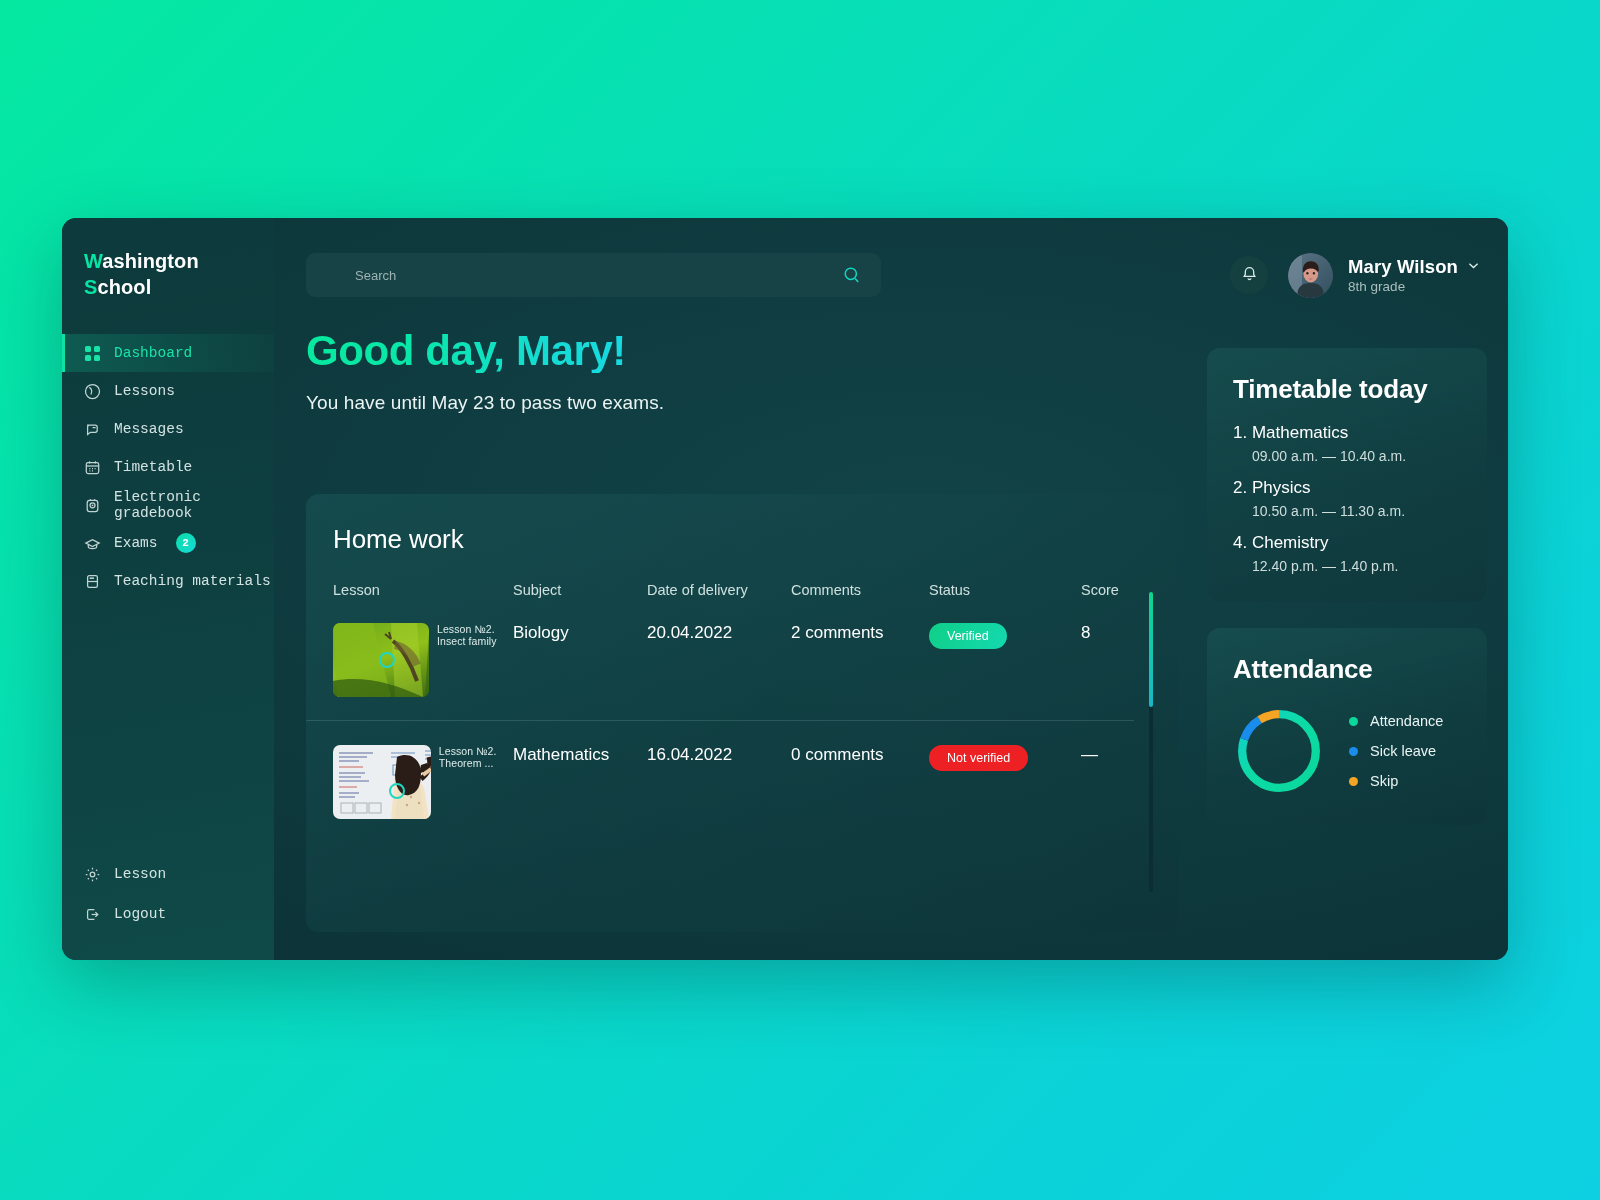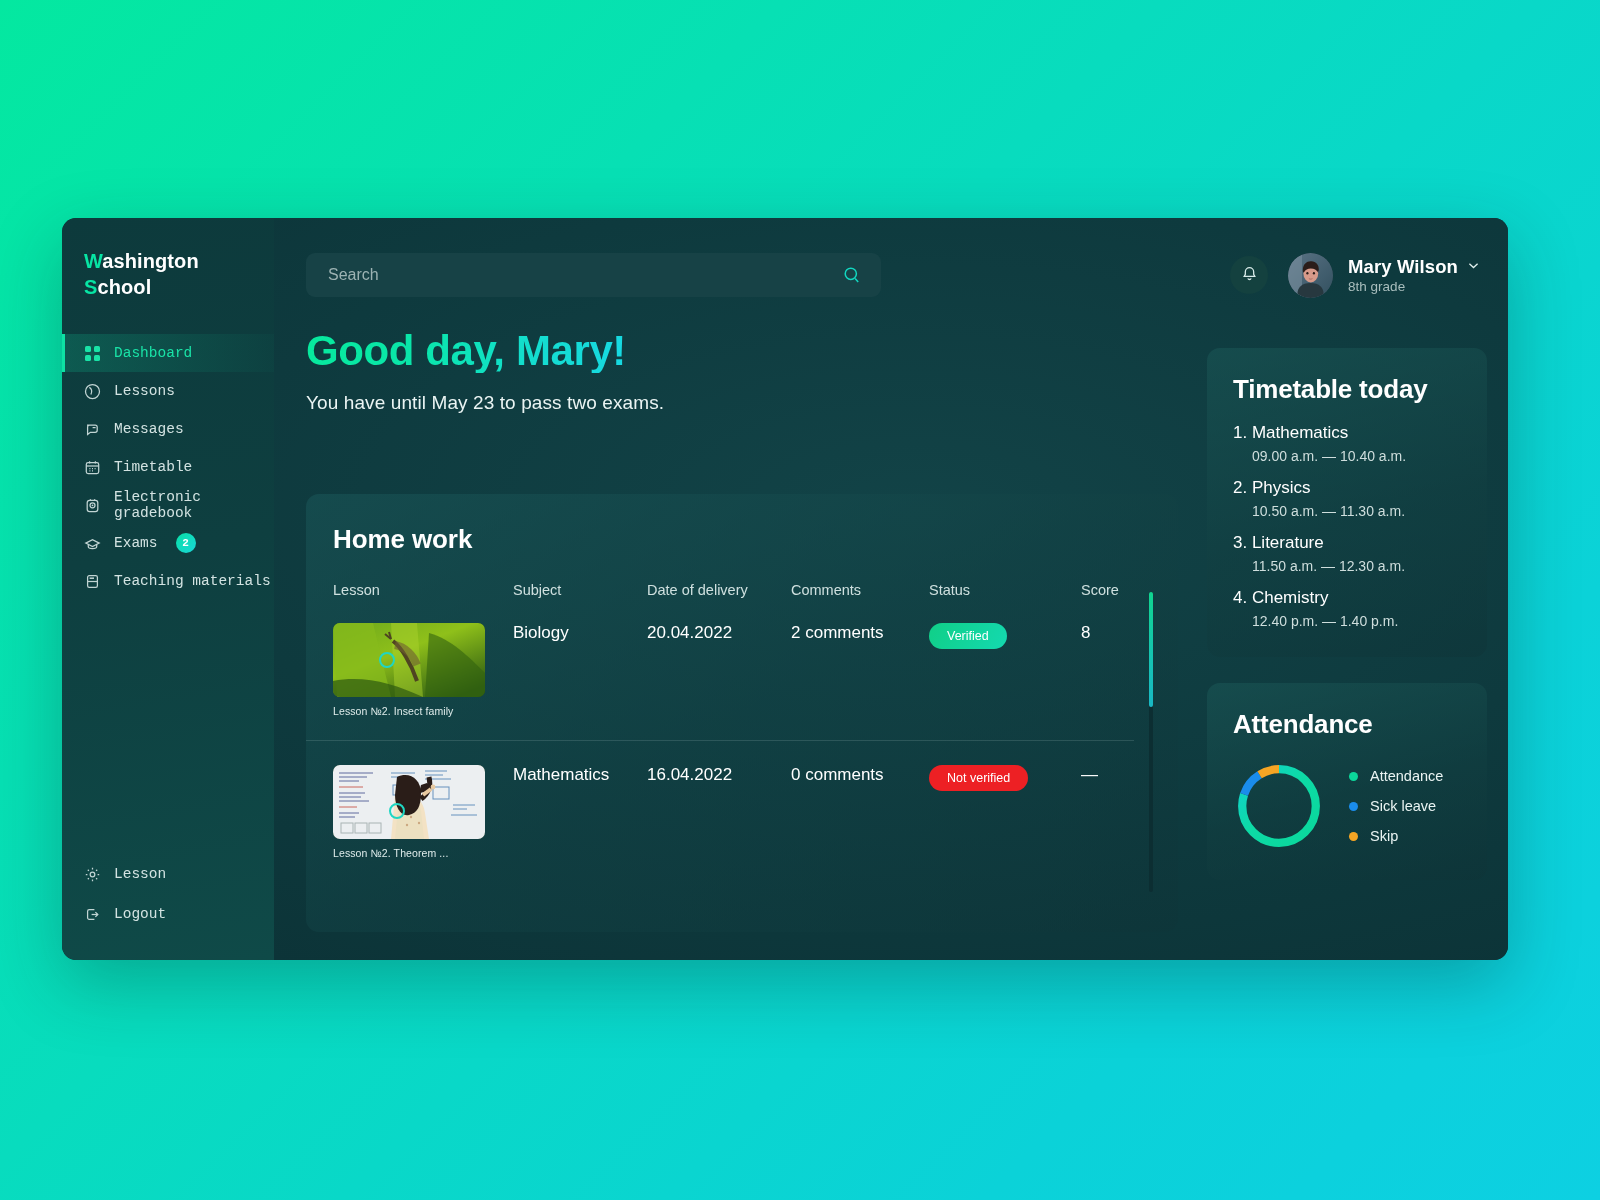--- a/index.html
+++ b/index.html
@@ -79,21 +79,21 @@
   #header { height:54px; display:flex; align-items:center; padding:0 28px 0 32px; }
   #search-box {
     width:575px; height:44px;
     background:#174246;
     border-radius:9px;
     display:flex; align-items:center;
     padding:0 20px 0 22px;
   }
   #search-input {
     flex:1; background:transparent; border:none; outline:none;
-    color:#e6f2f1; font-size:16px; font-family:inherit;
+    color:#e6f2f1; font-size:13px; font-family:inherit;margin-left:27px;
   }
   #search-input::placeholder { color:#9db3b3; }
   .search-ico { width:18px; height:18px; flex:0 0 18px; }
 
   #header-right { margin-left:auto; display:flex; align-items:center; gap:20px; }
   #bell-btn {
     width:38px; height:38px; border-radius:19px;
     background:#14413f;
     display:flex; align-items:center; justify-content:center;
     cursor:pointer;
@@ -124,38 +124,38 @@
 
   
   #homework-card {
     position:absolute; left:305px; top:275px;
     left:32px; top:276px;
     width:872px; height:438px;
     background: linear-gradient(150deg, rgba(25,84,86,.62) 0%, rgba(18,66,69,.5) 50%, rgba(14,52,56,.45) 100%);
     border-radius:13px;
     overflow:hidden;
   }
-  #hw-title { padding:30px 0 0 27px; font-size:26px; font-weight:bold; color:#ffffff; letter-spacing:-.1px;}
+  #hw-title { padding:30px 0 0 27px; font-size:26px; font-weight:normal; color:#ffffff; letter-spacing:-.1px;}
   .hw-table { margin-top:27px; position:relative; }
   .hw-grid {
     display:grid;
     grid-template-columns:180px 134px 144px 138px 152px 70px;
     padding:0 0 0 27px;
     align-items:start;
   }
   .hw-head .hw-cell { font-size:14.5px; color:#cfe0df; padding-bottom:0; }
   .hw-row { position:relative; }
   .hw-row + .hw-row::before {
     content:""; position:absolute; left:0; right:44px; top:0; height:1px;
     background:rgba(190,220,218,.16);
   }
   .hw-row .hw-grid { padding-top:25px; padding-bottom:23px; }
   .hw-cell { font-size:17px; color:#ffffff; }
   .hw-cell.score { font-size:17px; }
-  .lesson-cell { display:flex; flex-direction:column; gap:8px; }
+  .lesson-cell { display:flex; gap:8px; }
   .thumb {
     width:152px; height:74px; border-radius:7px; overflow:hidden; position:relative;
     background:#24431f;
   }
   .thumb svg { display:block; }
   .lesson-caption { font-size:10.5px; color:#dfeceb; letter-spacing:.1px; }
   .chip {
     display:inline-flex; align-items:center; justify-content:center;
     height:26px; padding:0 18px; border-radius:13px;
     font-size:12.5px; color:#ffffff; font-weight:500;
@@ -503,24 +503,20 @@
         <div class="tt-list">
           <div class="tt-item">
             <div class="tt-name">1. Mathematics</div>
             <div class="tt-time">09.00 a.m. — 10.40 a.m.</div>
           </div>
           <div class="tt-item">
             <div class="tt-name">2. Physics</div>
             <div class="tt-time">10.50 a.m. — 11.30 a.m.</div>
           </div>
           <div class="tt-item">
-            <div class="tt-name">3. Literature</div>
-            <div class="tt-time">11.50 a.m. — 12.30 a.m.</div>
-          </div>
-          <div class="tt-item">
             <div class="tt-name">4. Chemistry</div>
             <div class="tt-time">12.40 p.m. — 1.40 p.m.</div>
           </div>
         </div>
       </div>
 
       <div class="rail-card">
         <div class="rail-title">Attendance</div>
         <div id="attendance-body">
           <div id="donut">

